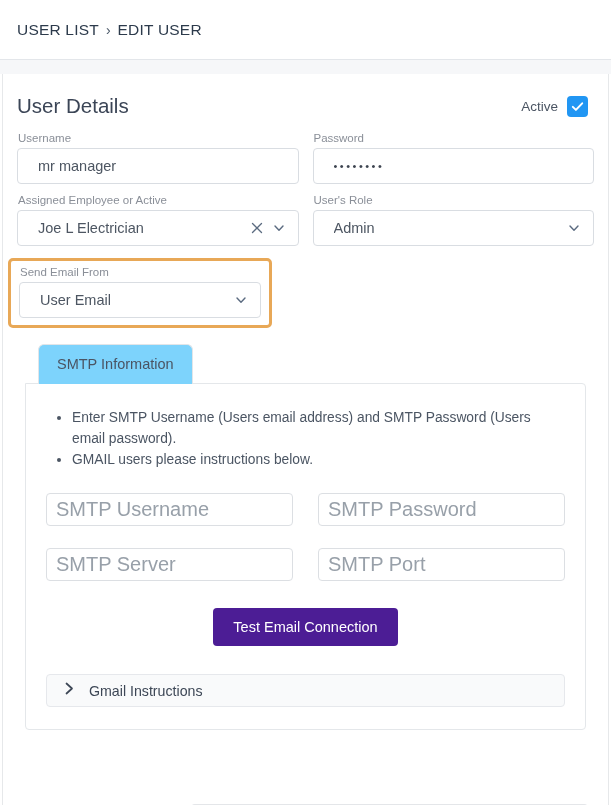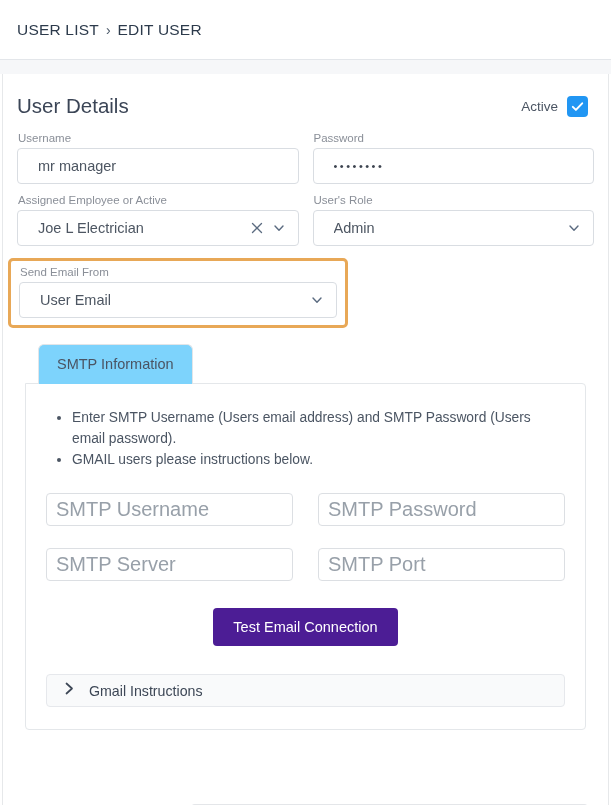--- a/index.html
+++ b/index.html
@@ -108,21 +108,21 @@
     width: 22px; height: 22px;
     display: flex; align-items: center; justify-content: center;
     flex: 0 0 auto;
   }
 
   
   .highlight-group {
     border: 3px solid #e8a857;
     border-radius: 5px;
     padding: 5px 8px 7px 8px;
-    width: 340px;
+    width: 264px;
     margin-left: -7px;
     margin-top: 2px;
     margin-bottom: 12px;
   }
   .highlight-group .field { margin-bottom: 0; }
 
   
   .tabs-wrap { position: relative; margin: 16px 10px 0 10px; }
   .tab {
     display: inline-block;

